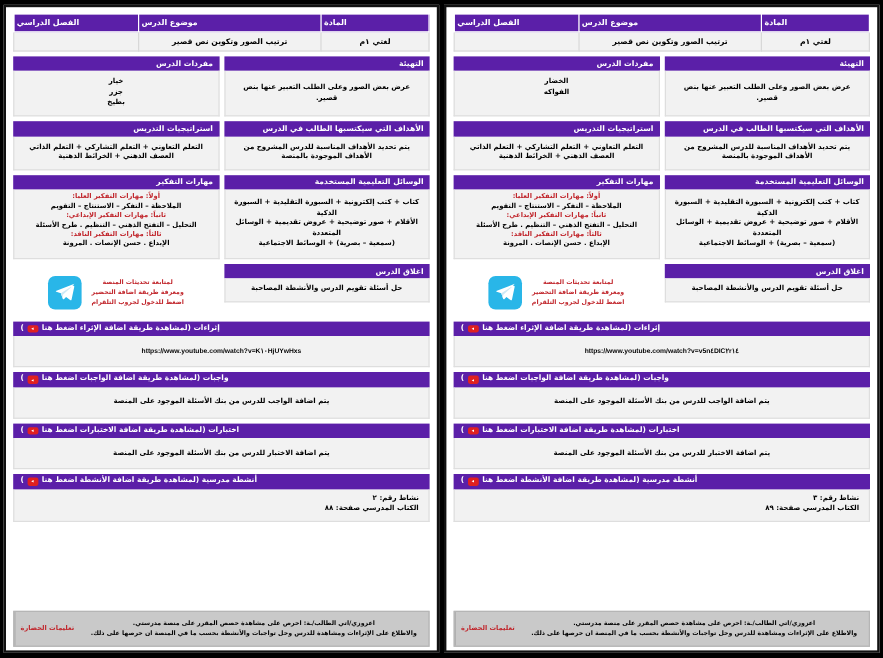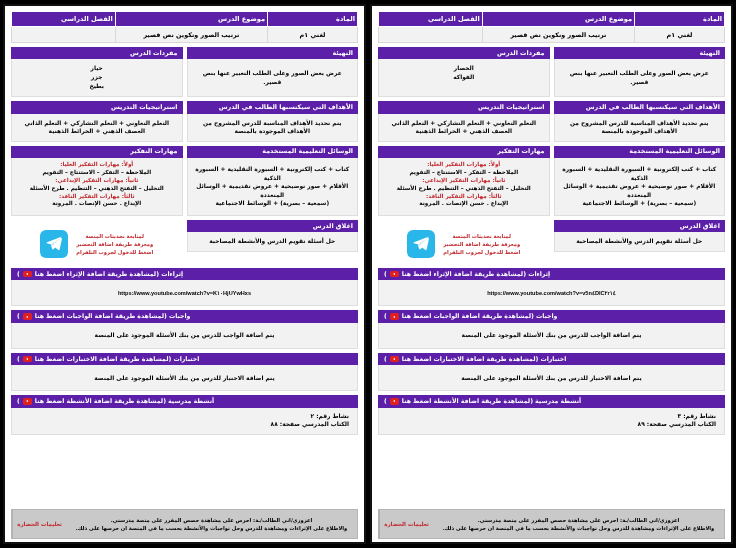--- a/index.html
+++ b/index.html
@@ -27,21 +27,21 @@
   }
   
   .hdr-table { width:100%; border-collapse:collapse; margin-bottom:4px; }
   .hdr-table th {
     background:#5B1FA8;
     color:#fff;
     font-size:6.6px;
     font-weight:bold;
     padding:3.2px 2px;
     border:1px solid #fff;
-    text-align:right;
+    text-align:left;
     white-space:nowrap;
   }
   .hdr-table td {
     background:#f2f2f2;
     color:#000;
     font-size:6.4px;
     font-weight:bold;
     padding:3.4px 2px;
     border:1px solid #d8d8d8;
     text-align:center;

